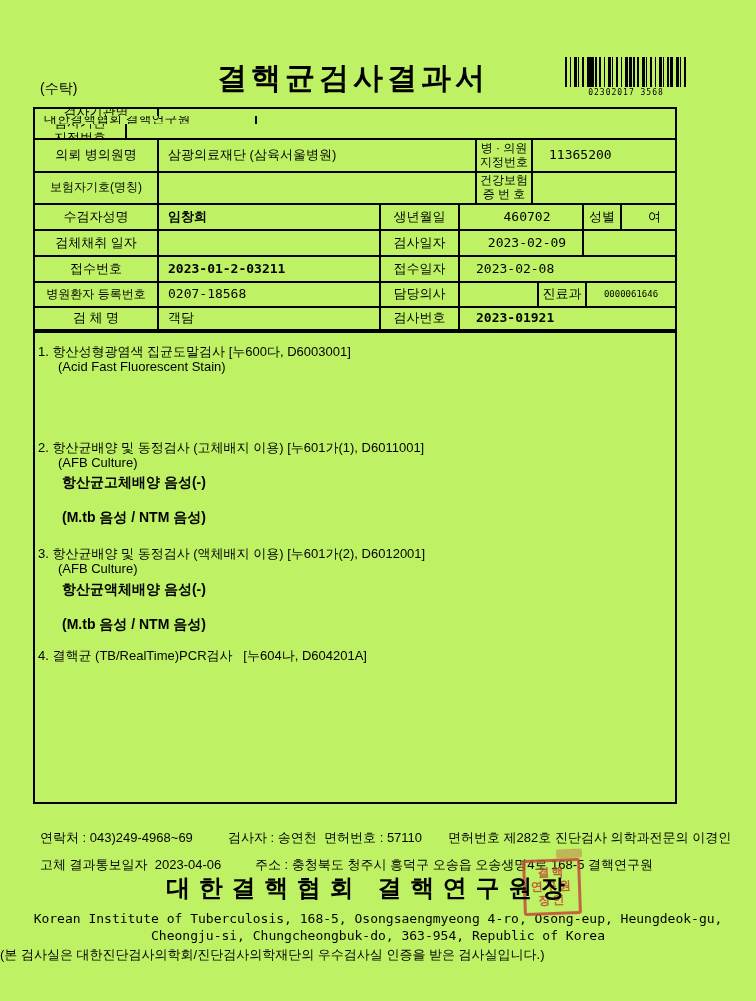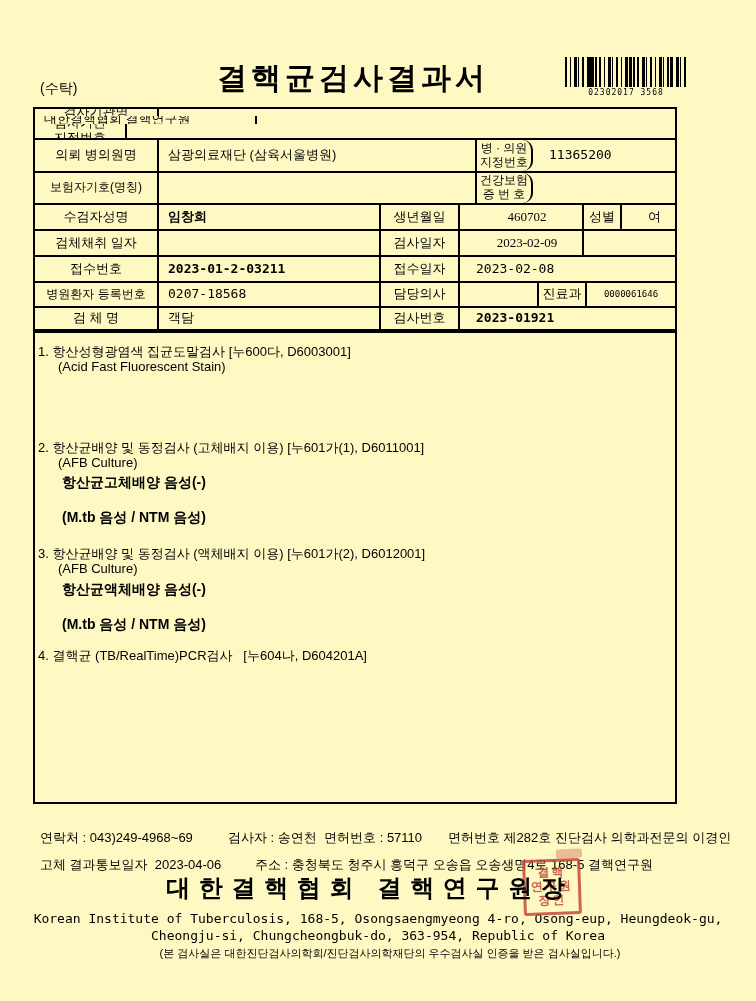--- a/index.html
+++ b/index.html
@@ -1,17 +1,17 @@
 <!DOCTYPE html>
 <html><head>
 <meta charset="utf-8">
 <style>
   html,body{margin:0;padding:0;background:#ffffff;}
   #page{
-    position:relative;width:756px;height:1001px;background:#fef9c3;
+    position:relative;width:756px;height:1001px;background:#bef264;
     font-family:"Liberation Sans","DejaVu Sans",sans-serif;color:#000;
     overflow:hidden;
   }
   .mono{font-family:"DejaVu Sans Mono","Liberation Mono",monospace;}
   
   .consign{position:absolute;left:40px;top:80px;font-size:14px;}
   .doc-title{
     position:absolute;left:0;right:0;top:58px;text-align:center;
     font-size:30px;font-weight:bold;letter-spacing:4px;
     transform:translateX(-25px);
@@ -35,46 +35,46 @@
   .row:last-child{border-bottom:none;}
   .cell{
     box-sizing:border-box;border-right:2px solid #000;
     display:flex;align-items:center;font-size:13px;line-height:1.15;
     overflow:hidden;
   }
   .cell:last-child{border-right:none;}
   .lbl{justify-content:center;text-align:center;white-space:pre-line;}
   .lbl.small{font-size:12px;}
   .val{justify-content:flex-start;padding-left:9px;}
-  .val.center{justify-content:center;padding-left:12px;font-family:Liberation Serif, serif;}
+  .val.center{justify-content:center;padding-left:12px;}
   .val.bold{font-weight:bold;}
   .val.tiny{font-size:9px;justify-content:center;padding-left:0;}
   .h31{height:31px;flex-direction:column;} .h33{height:33px;} .h32{height:32px;}
   .h26{height:26px;} .h25{height:25px;} .h21{height:21px;}
   .w124{width:124px;} .w222{width:222px;} .w318{width:318px;}
-  .w92{width:92px;} .w96{width:79px;} .w56{width:56px;border-radius:10px;}
+  .w92{width:92px;} .w96{width:79px;} .w56{width:56px;}
   .w124v{width:124px;} .w38{width:38px;} .w48{width:48px;}
   .flex1{flex:1;padding-left:16px;}
   
   .result-box{
     position:absolute;left:33px;top:331px;width:644px;height:473px;
     box-sizing:border-box;border:2px solid #000;
   }
   .rline{position:absolute;font-size:13px;white-space:pre;}
   .rline.b{font-weight:bold;font-size:14px;}
   
   .fline{position:absolute;font-size:13px;white-space:pre;}
   .sig{
     position:absolute;left:0;right:0;top:872px;text-align:center;
     font-size:24px;font-weight:bold;letter-spacing:1px;white-space:pre;
     transform:translateX(-12px);z-index:2;
   }
   .eng{position:absolute;left:0;right:0;text-align:center;font-size:13px;
     font-family:"DejaVu Sans Mono","Liberation Mono",monospace;}
-  .knote{position:absolute;left:0;right:0;text-align:center;font-size:11px;margin-left:24px;}
+  .knote{position:absolute;left:0;right:0;text-align:left;font-size:13px;}
   .stamp{
     position:absolute;left:523px;top:859px;width:58px;height:56px;
     box-sizing:border-box;border:3px solid rgba(196,74,62,0.85);
     border-radius:3px;transform:rotate(-2deg);z-index:1;
     display:flex;align-items:center;justify-content:center;
     color:rgba(190,58,46,0.8);font-size:12px;font-weight:bold;
     line-height:1.15;letter-spacing:2px;white-space:pre-line;text-align:center;
   }
   .stamp-smudge{
     position:absolute;left:556px;top:849px;width:26px;height:9px;

